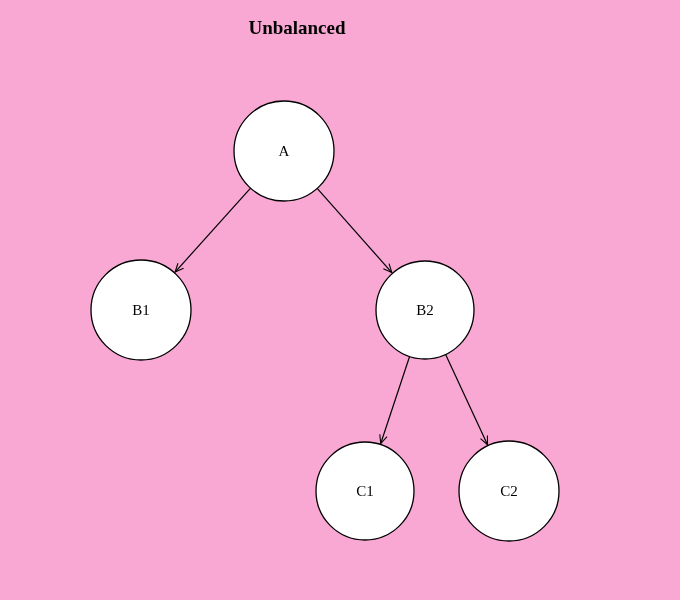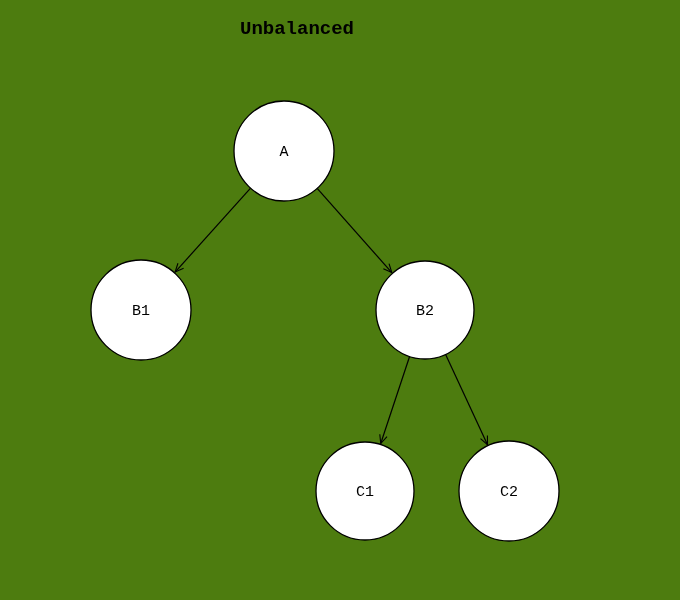--- a/index.html
+++ b/index.html
@@ -4,23 +4,23 @@
 <style>
   html, body {
     margin: 0;
     padding: 0;
     background: #ffffff;
   }
   .canvas {
     position: relative;
     width: 680px;
     height: 600px;
-    background: #4d7c0f;
+    background: #f9a8d4;
     overflow: hidden;
-    font-family: Liberation Mono, monospace;
+    font-family: Liberation Serif, serif;
   }
   svg.tree {
     position: absolute;
     top: 0;
     left: 0;
   }
   .diagram-title {
     font-weight: bold;
     font-size: 19px;
     fill: #000000;

